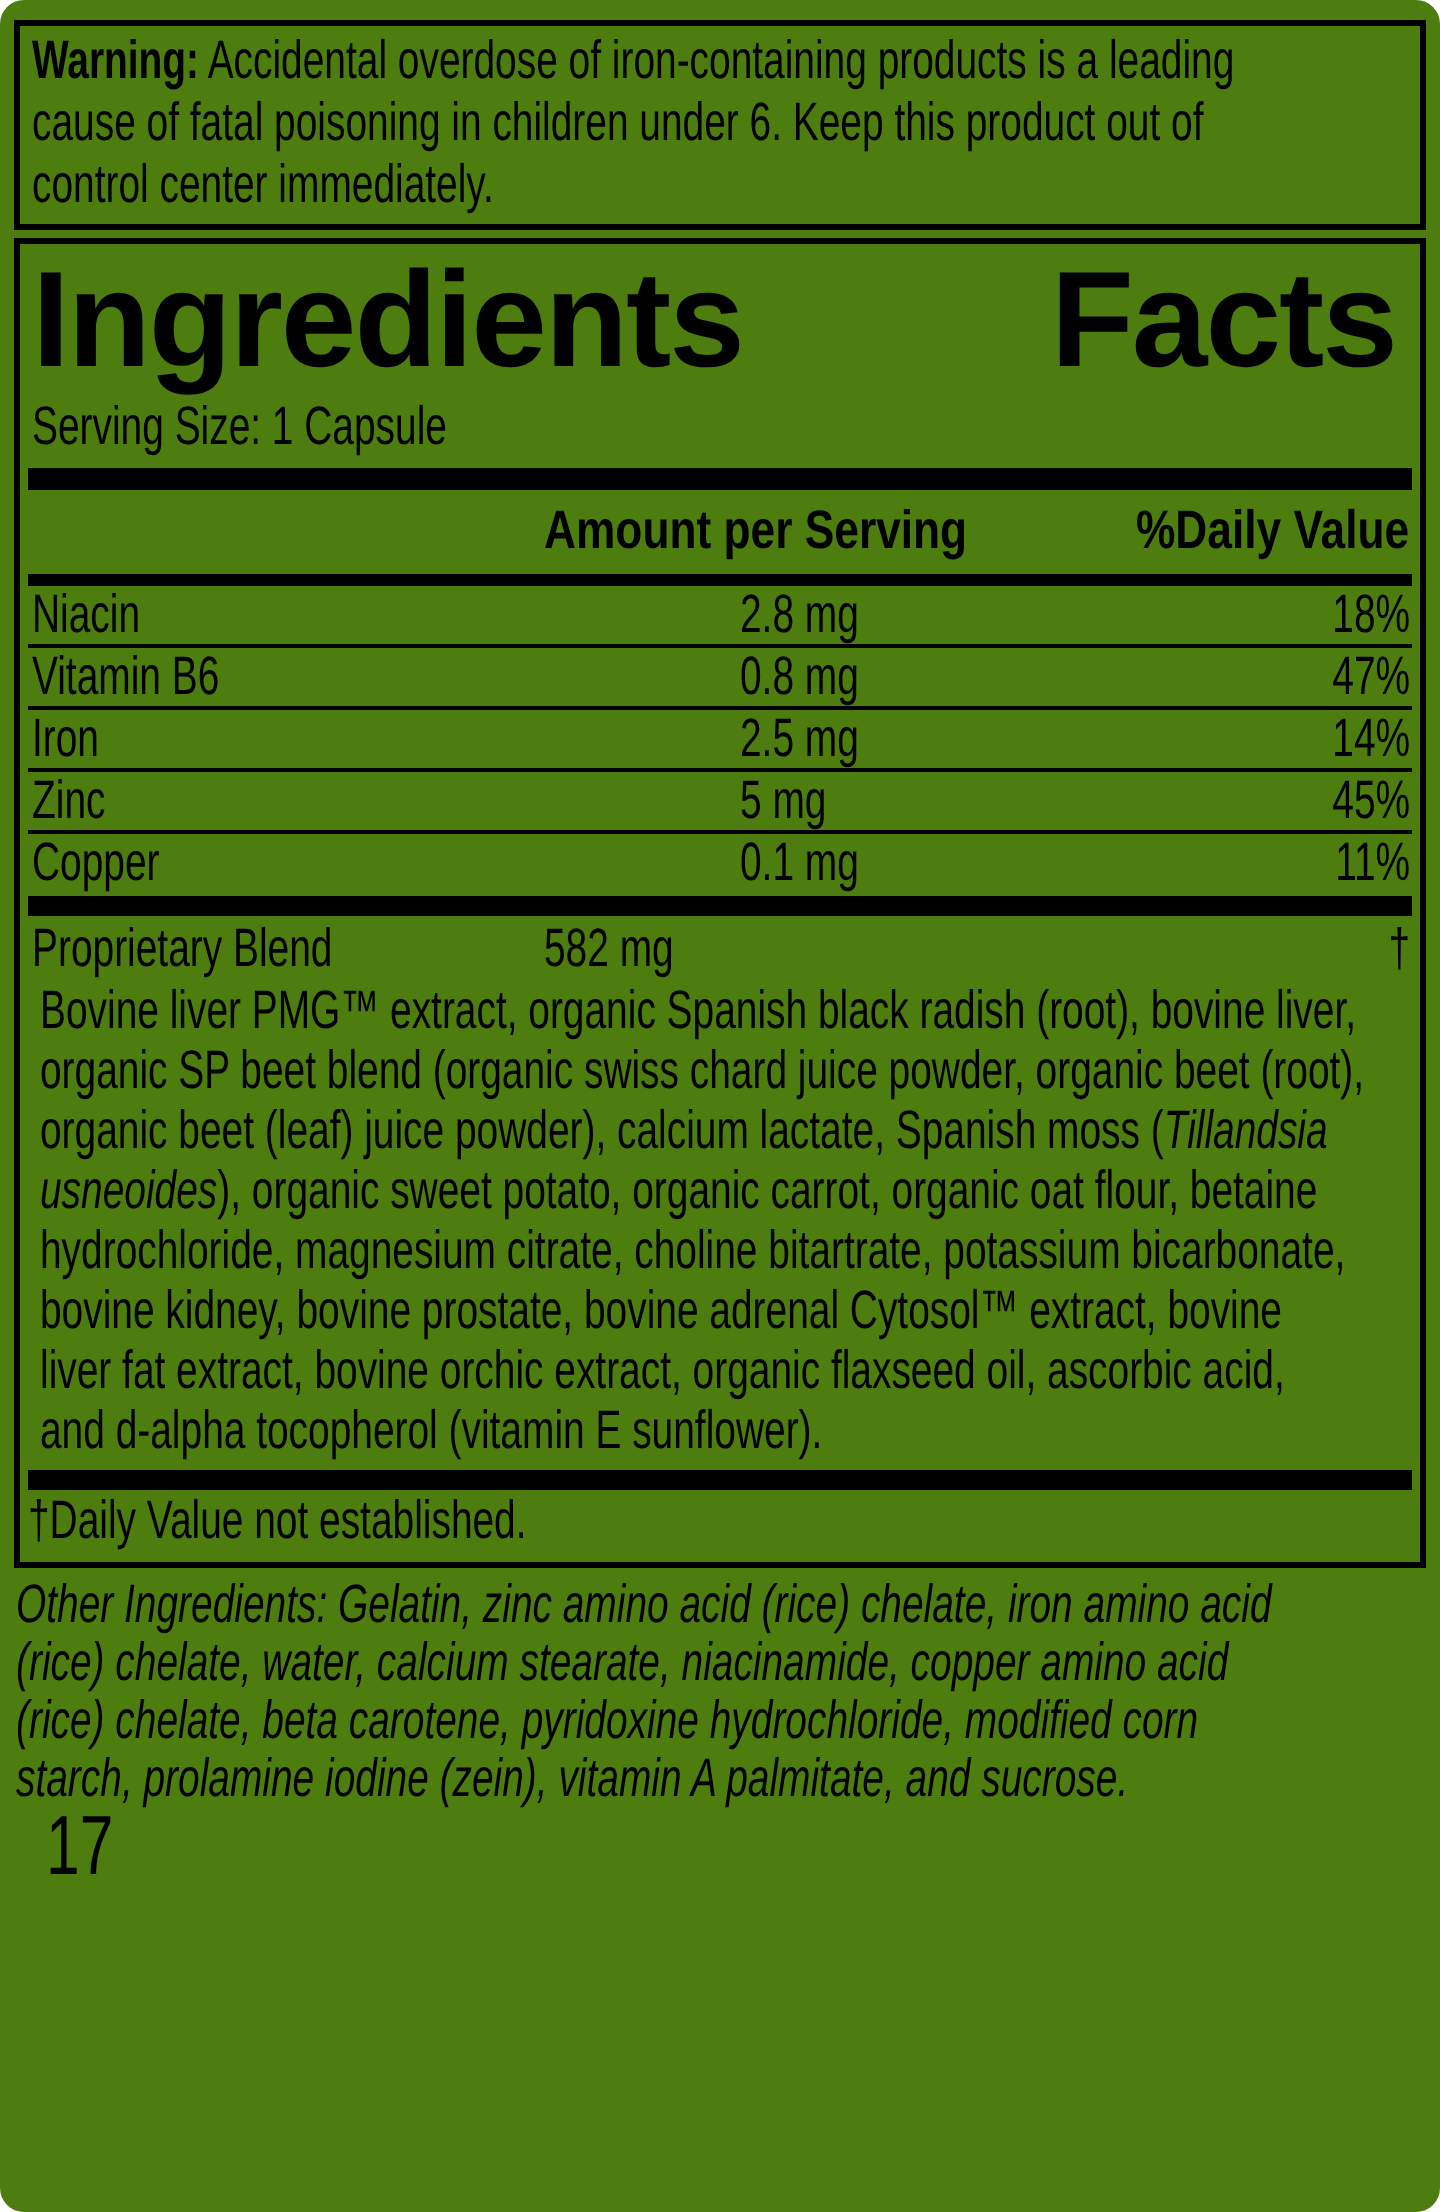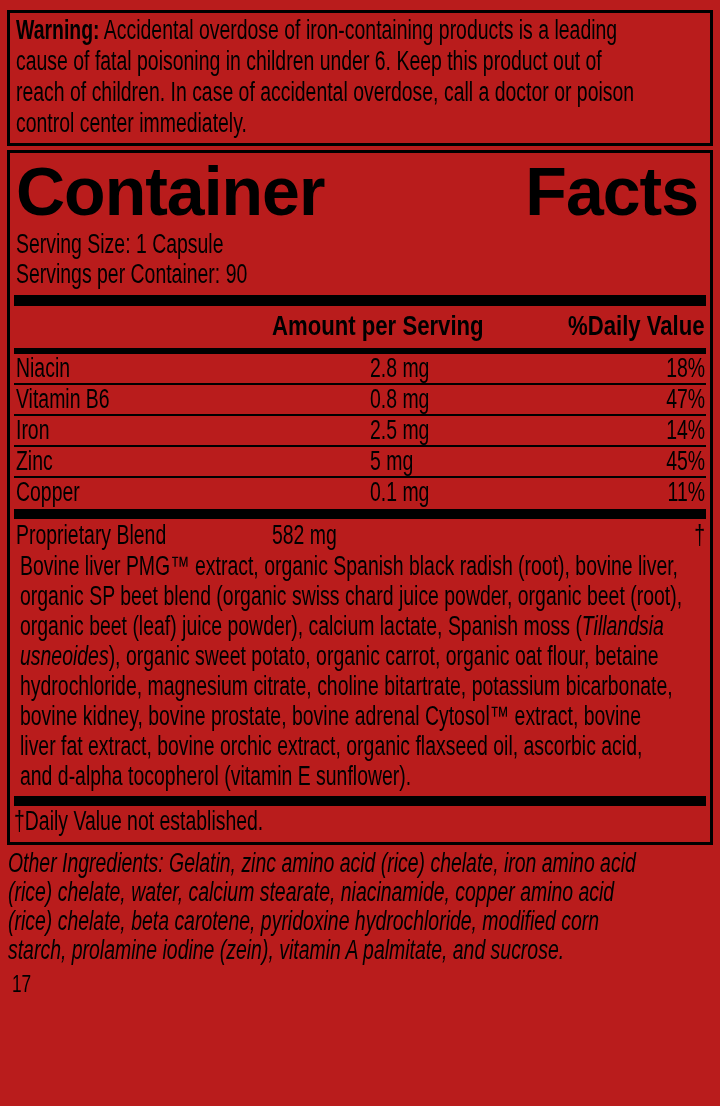--- a/index.html
+++ b/index.html
@@ -1,19 +1,20 @@
 <!DOCTYPE html>
 <html><head>
 <meta charset="utf-8">
 <style>
   html,body { margin:0; padding:0; background:#ffffff; }
   .page {
     position:relative; width:720px; height:1106px; overflow:hidden;
-    background:#b91c1c; color:#000000;
+    background:#4d7c0f; color:#000000;
     font-family:"Liberation Sans","DejaVu Sans",sans-serif;
+    border-radius:12px;
   }
   
   .cond   { display:inline-block; white-space:nowrap; transform:scaleX(0.72); transform-origin:0 50%; }
   .cond-r { display:inline-block; white-space:nowrap; transform:scaleX(0.72); transform-origin:100% 50%; }
 
   .warning-box {
     margin:10px 7px 4px 7px; border:3px solid #000;
     padding:2px 6px 4px 6px; font-size:27px;
   }
   .warning-box .line { height:31px; line-height:31px; }
@@ -56,46 +57,44 @@
   .blend-dv   { position:absolute; right:5px; top:0; }
 
   .blend-desc { padding:0 6px 2px 10px; font-size:27px; }
   .blend-desc .line { height:30px; line-height:30px; }
 
   .footnote-row { padding:0 0 6px 4px; font-size:27px; line-height:30px; }
 
   .other { margin:4px 6px 0 8px; font-size:27px; }
   .other .line { height:29px; line-height:29px;font-style:italic; }
 
-  .page-num { margin:2px 0 0 12px; font-size:24px; line-height:34px; }
+  .page-num { margin:2px 0 0 23px; font-size:42px; line-height:34px; }
 </style>
 </head>
 <body>
 
 <div class="page">
 
   <div class="warning-box">
     <div class="para">
         <div class="line"><span class="cond fit" style="transform: scaleX(0.72);"><span style="font-weight: bold;">Warning:</span><span> Accidental overdose of iron-containing products is a leading</span></span></div>
         <div class="line"><span class="cond fit" style="transform: scaleX(0.72);"><span>cause of fatal poisoning in children under 6. Keep this product out of</span></span></div>
-        <div class="line"><span class="cond fit" style="transform: scaleX(0.72);"><span>reach of children. In case of accidental overdose, call a doctor or poison</span></span></div>
         <div class="line"><span class="cond fit" style="transform: scaleX(0.72);"><span>control center immediately.</span></span></div>
       </div>
   </div>
 
   <div class="facts-box">
 
     <div class="title-row">
-      <span>Container</span>
+      <span>Ingredients</span>
       <span>Facts</span>
     </div>
 
     <div class="serving-info">
       <div class="line"><span class="cond">Serving Size: 1 Capsule</span></div>
-      <div class="line"><span class="cond">Servings per Container: 90</span></div>
     </div>
 
     <div class="bar bar-1"></div>
 
     <div class="head-row">
       <span class="head-amt">Amount per Serving</span>
       <span class="head-dv">%Daily Value</span>
     </div>
 
     <div class="bar bar-2"></div>

